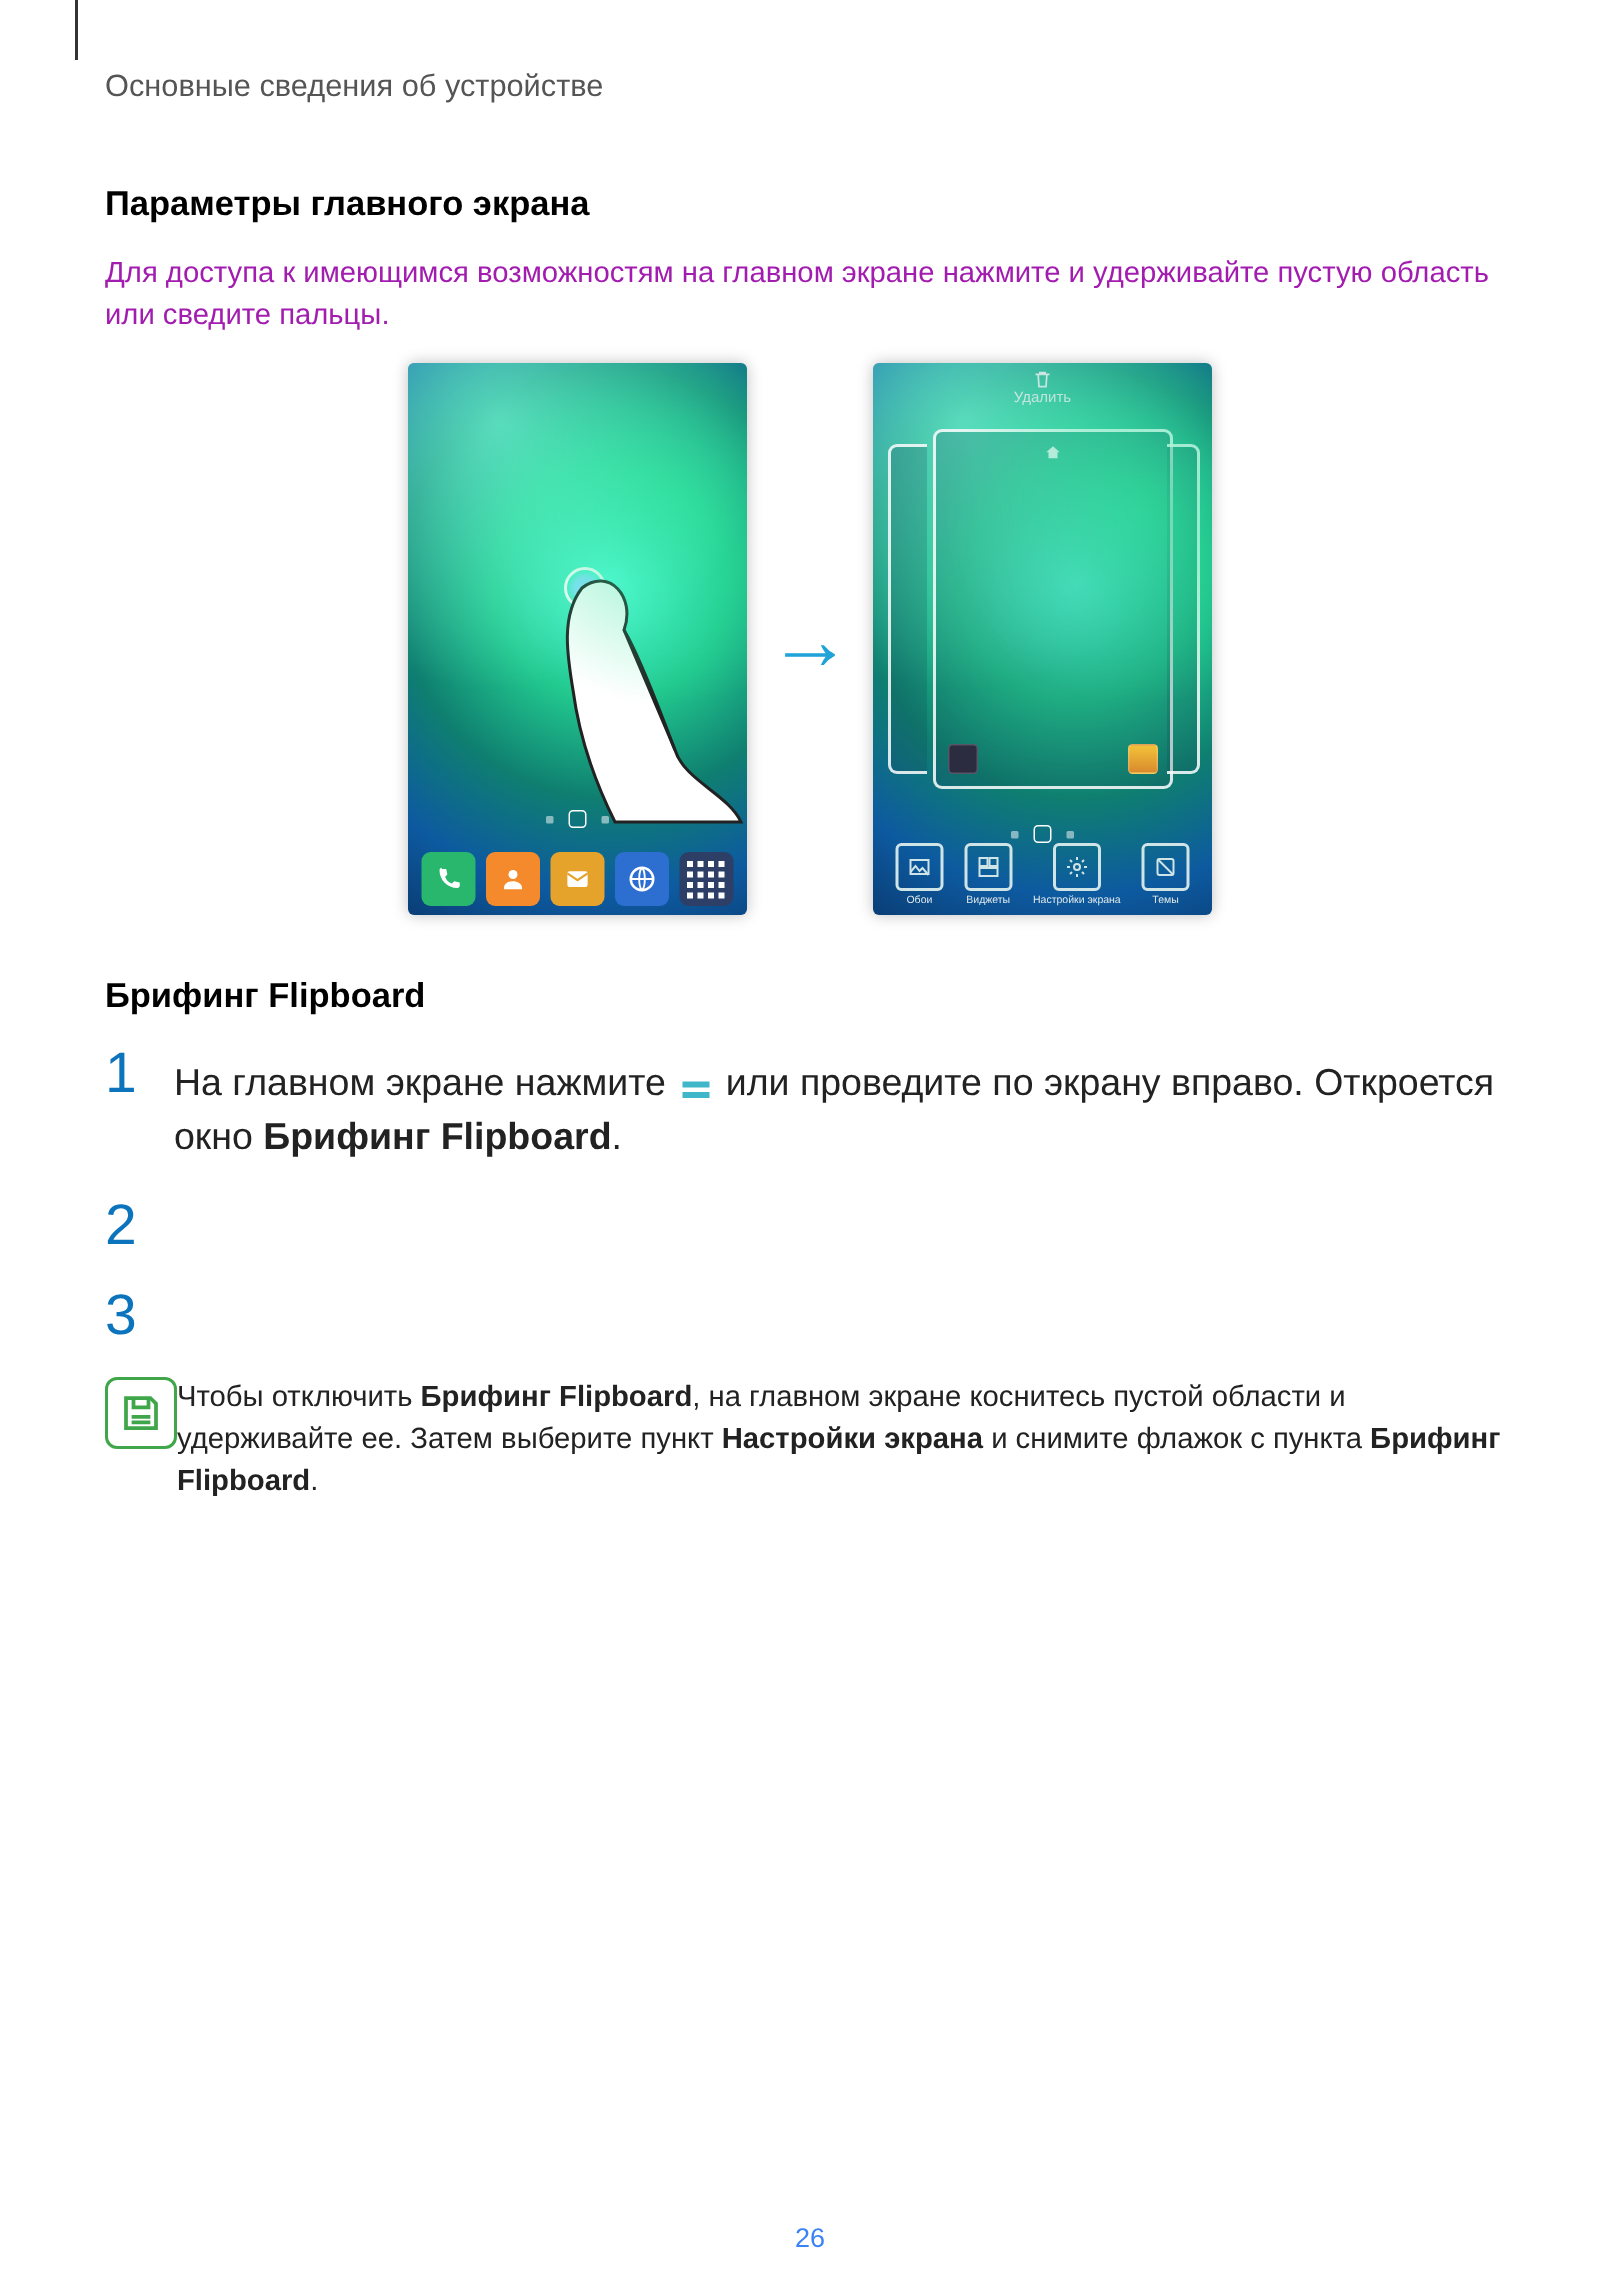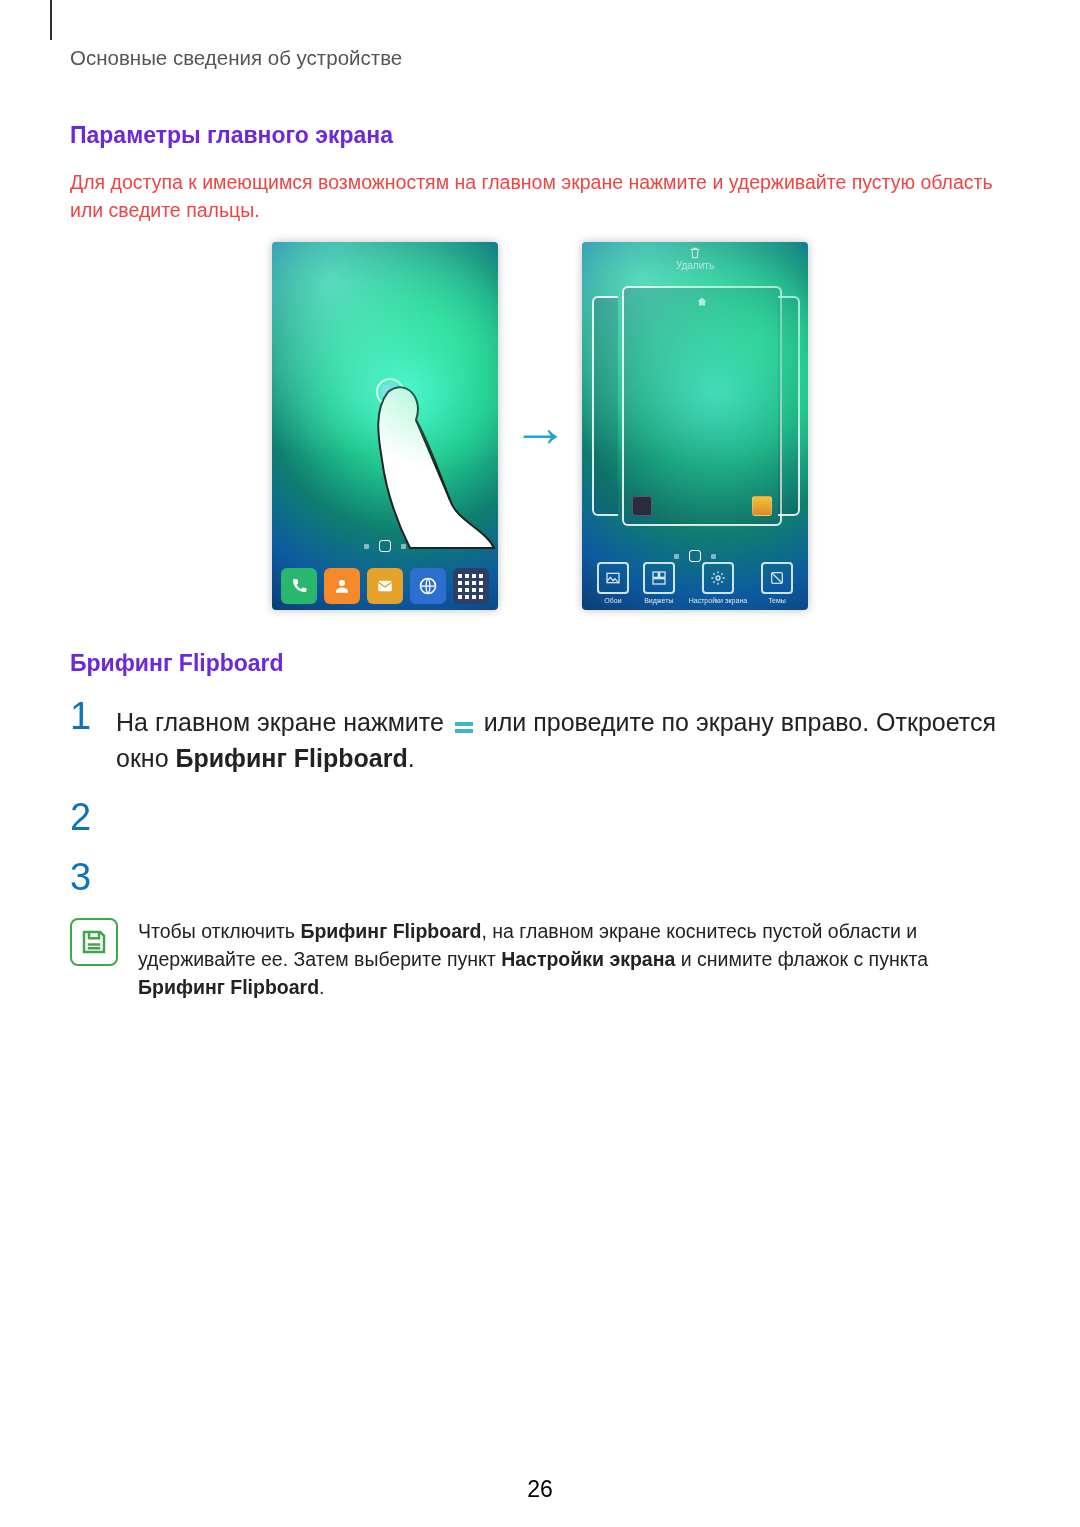--- a/index.html
+++ b/index.html
@@ -25,29 +25,29 @@
     top: 0;
   }
   .breadcrumb {
     color: #555;
     font-size: 20.5px;
     margin-top: 6px;
     margin-bottom: 52px;
   }
   h2 {
     font-size: 23px;
-    color: #6d28d9;
+    color: #000000;
     font-weight: bold;
     margin: 0 0 20px 0;
   }
   p.body {
     font-size: 19.5px;
     line-height: 1.42;
     margin: 0 0 10px 0;
-    color: #ef4444;
+    color: #a21caf;
   }
   .screens {
     display: flex;
     align-items: center;
     justify-content: center;
     gap: 14px;
     margin: 18px 0 40px 0;
   }
   .phone {
     width: 226px;
@@ -233,42 +233,41 @@
     width: 18px;
     vertical-align: -2px;
     margin: 0 4px;
   }
   .inline-icon span { display: block; height: 4px; background: #3fb7c9; }
   .inline-icon span:first-child { margin-bottom: 3px; }
 
   .note-row {
     display: flex;
     align-items: flex-start;
-    gap: 20px;
     margin-top: 4px;
   }
   .note-icon {
     width: 44px; height: 44px;
     border: 2px solid #3fa64a;
     border-radius: 8px;
     display: flex; align-items: center; justify-content: center;
     flex: 0 0 44px;
   }
   .note-text {
     font-size: 19.5px;
     line-height: 1.42;
   }
 
   .pagenum {
     position: absolute;
     bottom: 24px;
     left: 50%;
     transform: translateX(-50%);
-    font-size: 23px;
-    color: #000000;
+    font-size: 18px;
+    color: #3b82f6;
   }
 </style>
 </head>
 <body>
 
 <div class="page">
   <div class="top-rule"></div>
   <div class="breadcrumb">Основные сведения об устройстве</div>
 
   <h2>Параметры главного экрана</h2>

